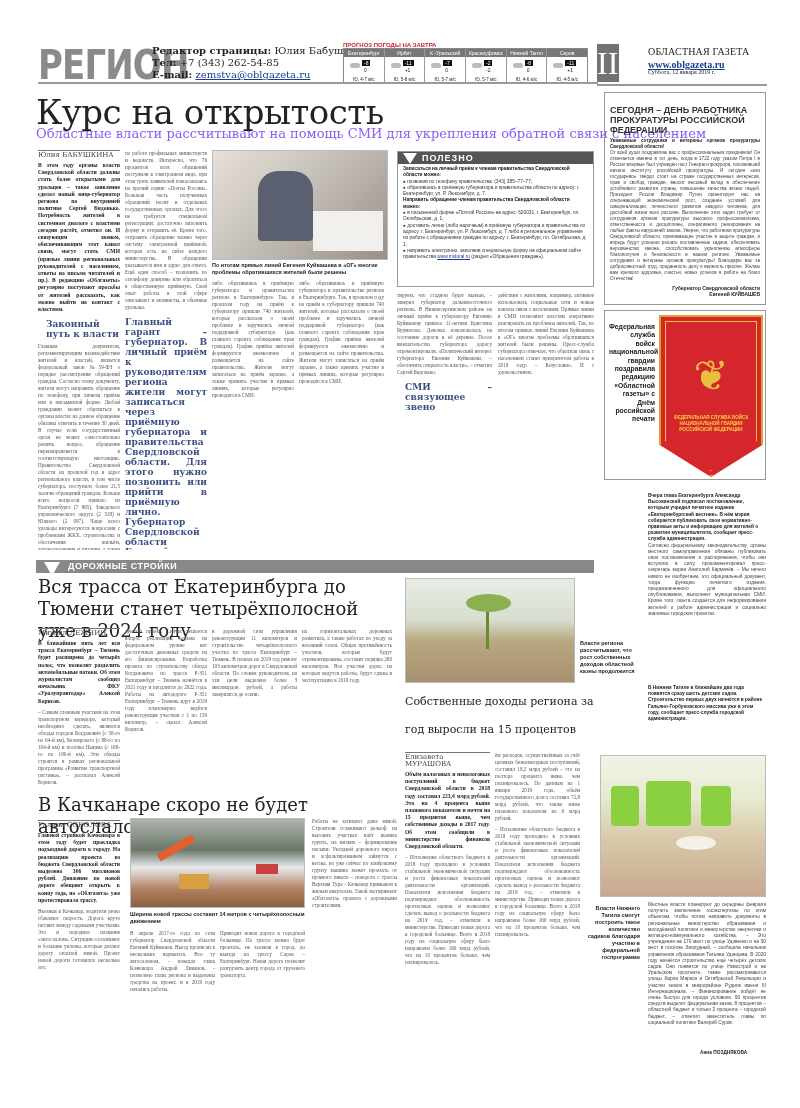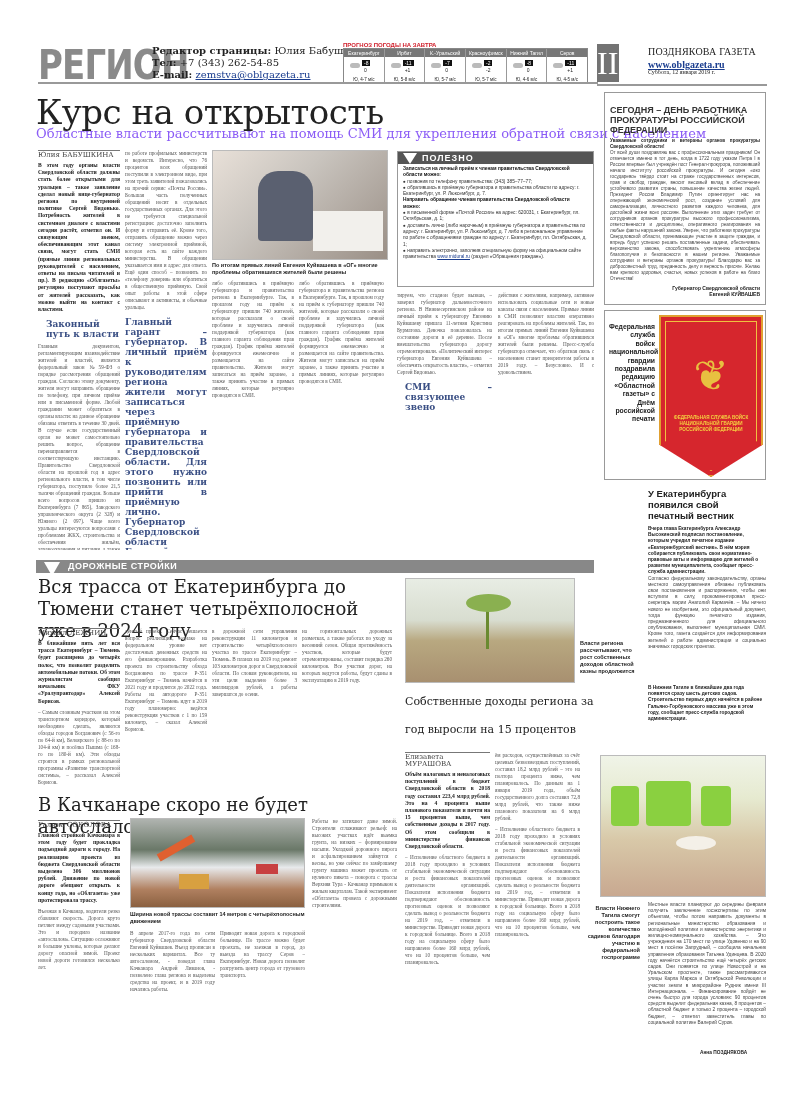--- a/index.html
+++ b/index.html
@@ -124,21 +124,21 @@
           <div class="wnight">-11</div>
           <div class="wday">+1</div>
           <div class="wwind">Ю, 4-5 м/с</div>
         </div>
       </div>
     </div>
 </div>
 
 <div class="abs rule-top"></div>
 <div class="abs roman">II</div>
-<div class="abs gaz-title">ПОЗДНЯКОВА ГАЗЕТА</div>
+<div class="abs gaz-title">ОБЛАСТНАЯ ГАЗЕТА</div>
 <div class="abs gaz-url">www.oblgazeta.ru</div>
 <div class="abs gaz-date">Суббота, 12 января 2019 г.</div>
 <div class="abs rule-right"></div>
 
 <div class="abs h1">Курс на открытость</div>
 <div class="abs subh">Областные власти рассчитывают на помощь СМИ для укрепления обратной связи с населением</div>
 
 <div class="abs col" style="left:38px;top:150px;width:82px;height:400px">
   <div class="byline">Юлия БАБУШКИНА</div>
   <div class="lead">В этом году органы власти Свердловской области должны стать более открытыми для уральцев – такое заявление сделал новый вице-губернатор региона по внутренней политике Сергей Бидонько. Потребность жителей в системном диалоге с властями сегодня растёт, отметил он. И связующим звеном, обеспечивающим этот канал связи, могут стать СМИ (прямые линии региональных руководителей с населением, ответы на письма читателей и пр.). В редакцию «Облгазеты» регулярно поступают просьбы от жителей рассказать, как можно выйти на контакт с властями.</div>
@@ -196,21 +196,20 @@
 <div class="abs rg">
   <div class="rg-text">Федеральная служба войск национальной гвардии поздравила редакцию «Областной газеты» с Днём российской печати</div>
   <div class="pennant">
     <div class="pennant-inner"></div>
     <div class="eagle">❦</div>
     <div class="pennant-text">ФЕДЕРАЛЬНАЯ СЛУЖБА ВОЙСК НАЦИОНАЛЬНОЙ ГВАРДИИ РОССИЙСКОЙ ФЕДЕРАЦИИ</div>
   </div>
 </div>
 
 <div class="abs" style="left:648px;top:488px;width:118px">
-  <div class="right-h">У Екатеринбурга появился свой печатный вестник</div>
   <div class="right-lead">Вчера глава Екатеринбурга Александр Высокинский подписал постановление, которым учредил печатное издание «Екатеринбургский вестник». В нём мэрия собирается публиковать свои нормативно-правовые акты и информацию для жителей о развитии муниципалитета, сообщает пресс-служба администрации.</div>
   <div class="right-body" style="height:90px;overflow:hidden">Согласно федеральному законодательству, органы местного самоуправления обязаны публиковать свои постановления и распоряжения, чтобы они вступили в силу, прокомментировал пресс-секретарь мэрии Анатолий Кармачёв. – Мы ничего нового не изобретаем, это официальный документ, тогда функцию печатного издания, предназначенного для официального опубликования, выполняет муниципальная СМИ. Кроме того, газета создаётся для информирования жителей о работе администрации и социально значимых городских проектах.</div>
 </div>
 
 <div class="abs section-bar">
   <div class="section-tri"></div>
   <span>ДОРОЖНЫЕ СТРОЙКИ</span>
 </div>
 <div class="abs h2" style="left:38px;top:576px;width:360px;font-size:18px">Вся трасса от Екатеринбурга до Тюмени станет четырёхполосной уже в 2024 году</div>
 

